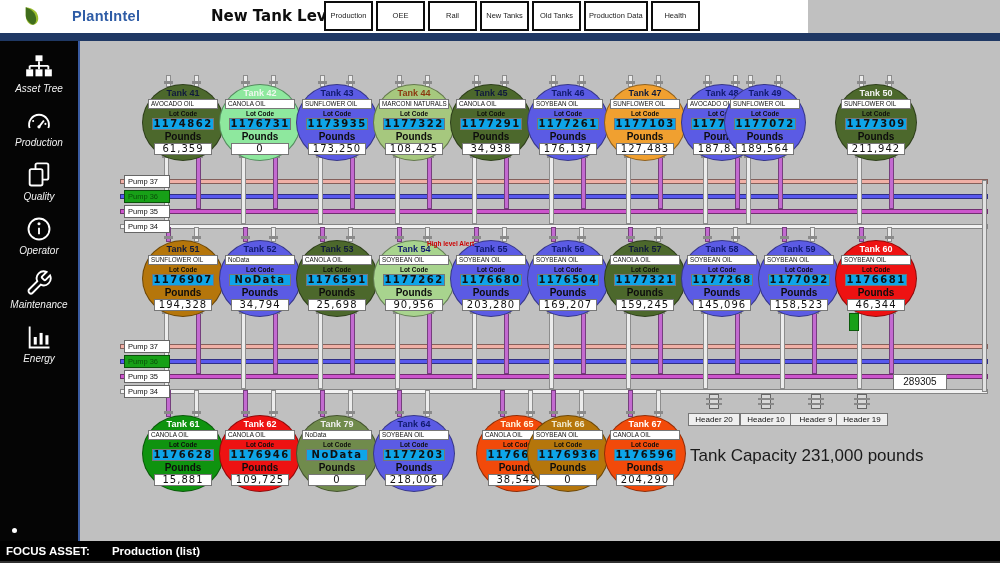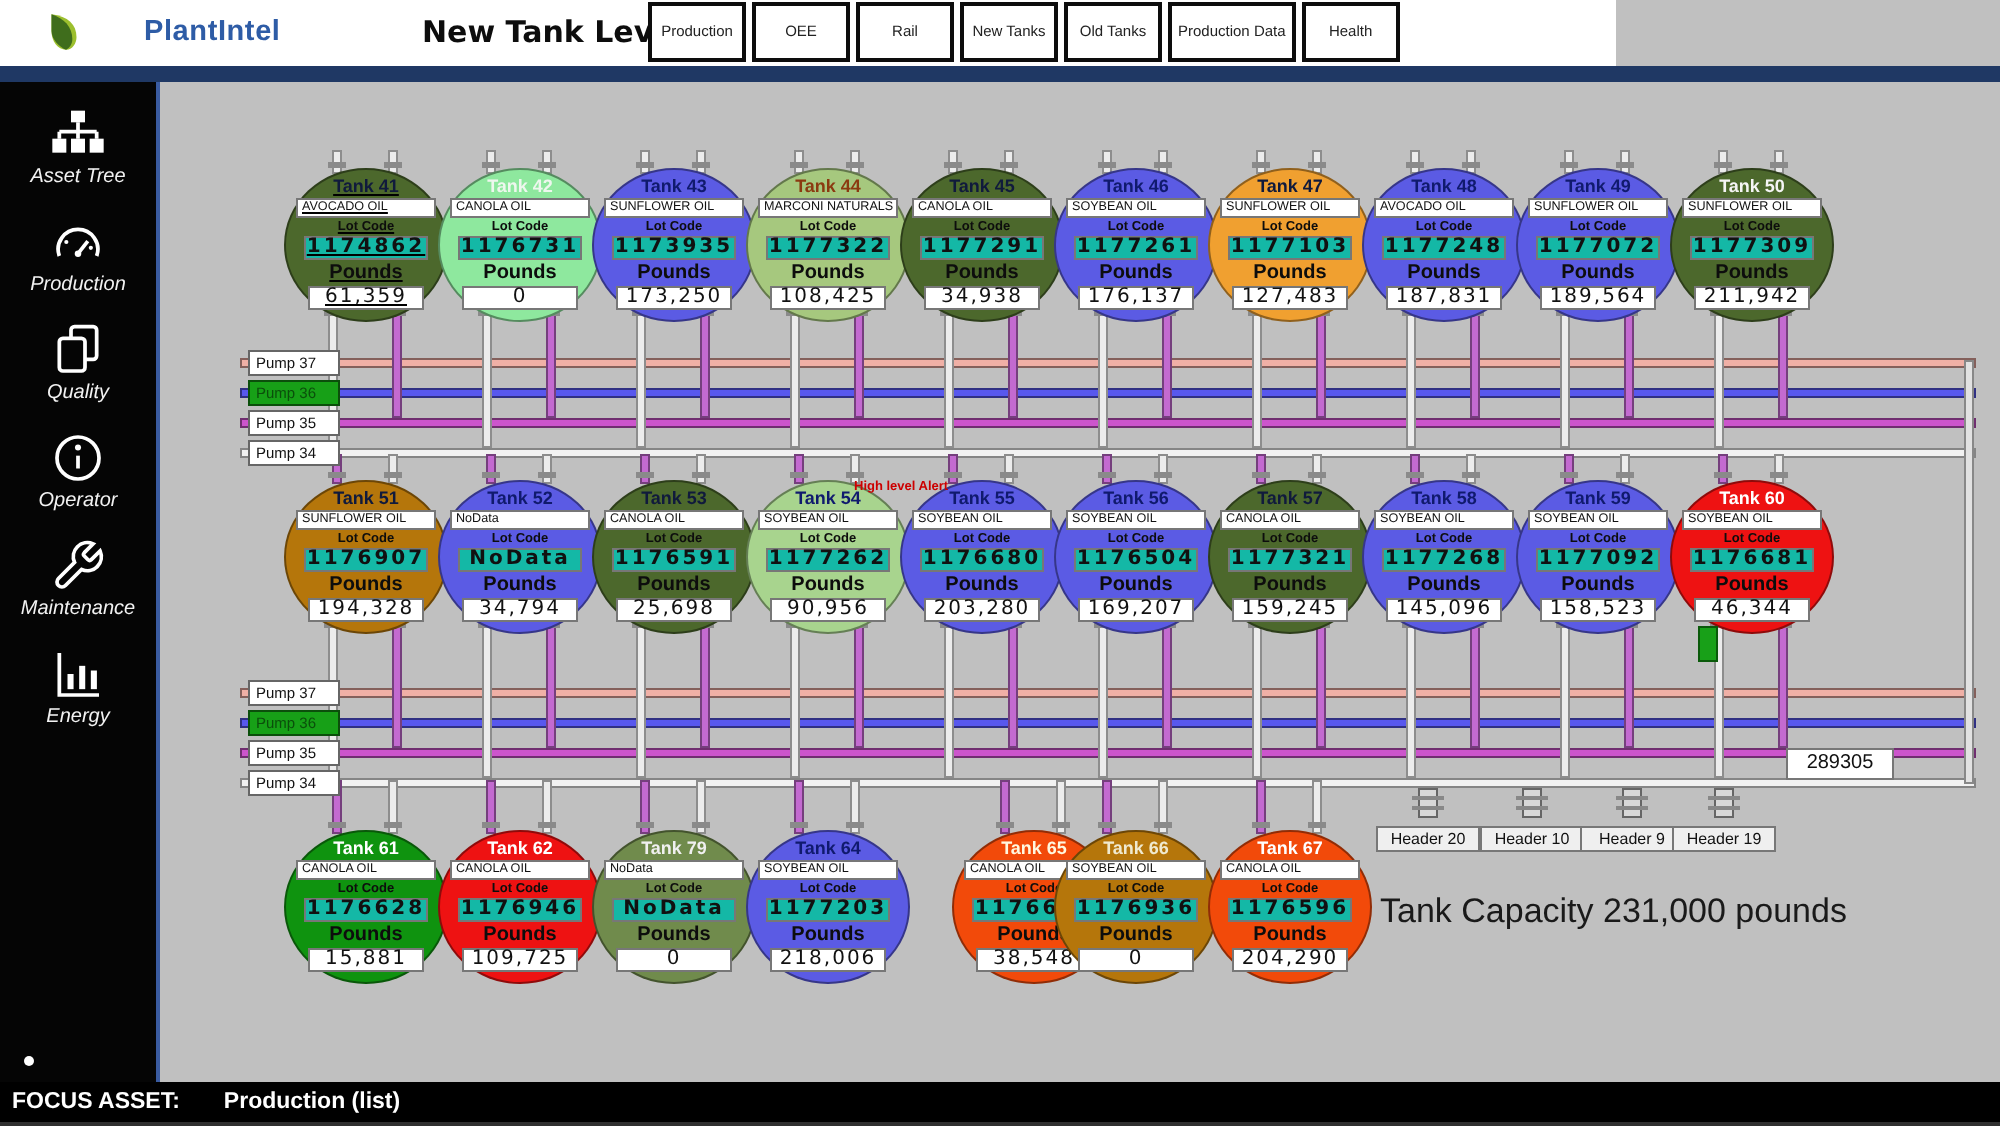--- a/index.html
+++ b/index.html
@@ -47,21 +47,21 @@
   .area-a div.pump-label:nth-of-type(3){top:205px}.area-a div.pump-label:nth-of-type(4){top:220px}
   .area-b div.pump-label:nth-of-type(1){top:340px}.area-b div.pump-label:nth-of-type(2){top:355px}
   .area-b div.pump-label:nth-of-type(3){top:370px}.area-b div.pump-label:nth-of-type(4){top:385px}
 
   
   .tank { position:absolute; width:82px; height:77px; }
   .tank-body { position:relative; z-index:3; width:82px; height:77px; border-radius:50%; border:1px solid rgba(0,0,0,.4); background:var(--tank,#888); display:flex; flex-direction:column; align-items:center; padding-top:3px; cursor:pointer; }
   .tank-title { font-size:9px; font-weight:bold; color:var(--title,#101a6e); line-height:10px; }
   .oil-box { width:70px; height:10px; background:#fff; border:1px solid #777; font-size:6.3px; color:#111; line-height:8px; padding-left:2px; margin-top:1px; text-align:left; }
   .lot-label { font-size:6.5px; font-weight:bold; color:#0d0d0d; margin-top:1px; }
-  .lot-box { width:62px; height:12px; background:#14b8a6; border:1px solid #777; font-size:10px; font-weight:bold; letter-spacing:1.5px; color:#111; line-height:10px; text-align:center; margin-top:1px; font-family:"DejaVu Sans", sans-serif; }
+  .lot-box { width:62px; height:12px; background:#0ea5e9; border:1px solid #777; font-size:10px; font-weight:bold; letter-spacing:1.5px; color:#111; line-height:10px; text-align:center; margin-top:1px; font-family:"DejaVu Sans", sans-serif; }
   .lb-label { font-size:10px; font-weight:bold; color:#0d0d0d; margin-top:1px; }
   .lb-box { width:58px; height:12px; background:#fff; border:1px solid #777; font-size:10px; letter-spacing:1px; color:#111; line-height:10px; text-align:center; margin-top:1px; font-family:"DejaVu Sans", sans-serif; }
 
   
   .stub { position:absolute; width:5px; z-index:2; border:1px solid rgba(0,0,0,.4); }
   .stub::before { content:""; position:absolute; left:-3px; width:9px; height:3px; background:#8a8a8a; }
   .stub-below::before { top:2px; } .stub-above::before { bottom:2px; }
   .sb-l,.sa-r { background:#ececec; } .sb-r,.sa-l { background:#c36ad0; }
   .sb-l { left:22px; top:68px; } .sb-r { left:54px; top:68px; }
   .sa-l { left:24px; } .sa-r { left:52px; }
@@ -116,21 +116,21 @@
 
       <div class="pump-label" data-green="true">Pump 36</div>
 
       <div class="pump-label" data-green="false">Pump 35</div>
 
       <div class="pump-label" data-green="false">Pump 34</div>
     </div>
 
   <div>
 
-      <div class="tank" data-row="1" style="left: 142px; top: 84px; text-decoration: underline; --tank: #4c682c; --title: #101a3c;">
+      <div class="tank" data-row="1" style="left: 142px; top: 84px; --tank: #4c682c; --title: #101a3c;">
         <div class="stub stub-above sa-l"></div>
         <div class="stub stub-above sa-r"></div>
         <div class="stub stub-below sb-l"></div>
         <div class="stub stub-below sb-r"></div>
         <div class="tank-body">
           <div class="tank-title">Tank 41</div>
           <div class="oil-box">AVOCADO OIL</div>
           <div class="lot-label">Lot Code</div>
           <div class="lot-box">1174862</div>
           <div class="lb-label">Pounds</div>
@@ -236,21 +236,21 @@
         <div class="tank-body">
           <div class="tank-title">Tank 48</div>
           <div class="oil-box">AVOCADO OIL</div>
           <div class="lot-label">Lot Code</div>
           <div class="lot-box">1177248</div>
           <div class="lb-label">Pounds</div>
           <div class="lb-box">187,831</div>
         </div>
       </div>
 
-      <div class="tank" data-row="1" style="left: 758px; top: 84px; --tank: #5b5be4; --title: #101a6e;">
+      <div class="tank" data-row="1" style="left: 724px; top: 84px; --tank: #5b5be4; --title: #101a6e;">
         <div class="stub stub-above sa-l"></div>
         <div class="stub stub-above sa-r"></div>
         <div class="stub stub-below sb-l"></div>
         <div class="stub stub-below sb-r"></div>
         <div class="tank-body">
           <div class="tank-title">Tank 49</div>
           <div class="oil-box">SUNFLOWER OIL</div>
           <div class="lot-label">Lot Code</div>
           <div class="lot-box">1177072</div>
           <div class="lb-label">Pounds</div>

